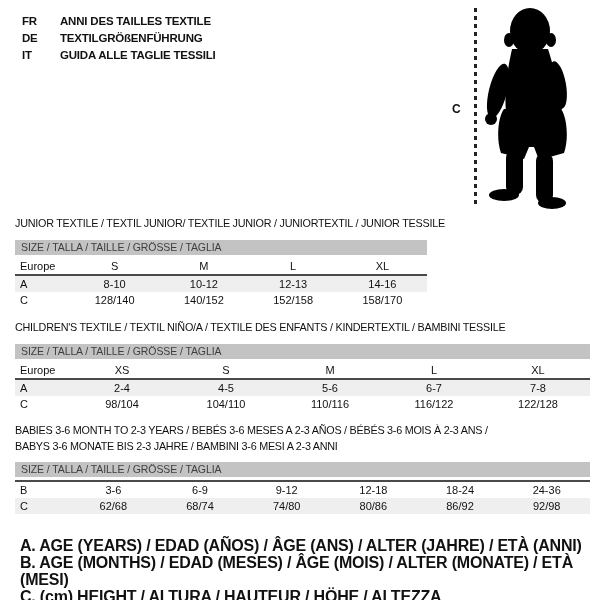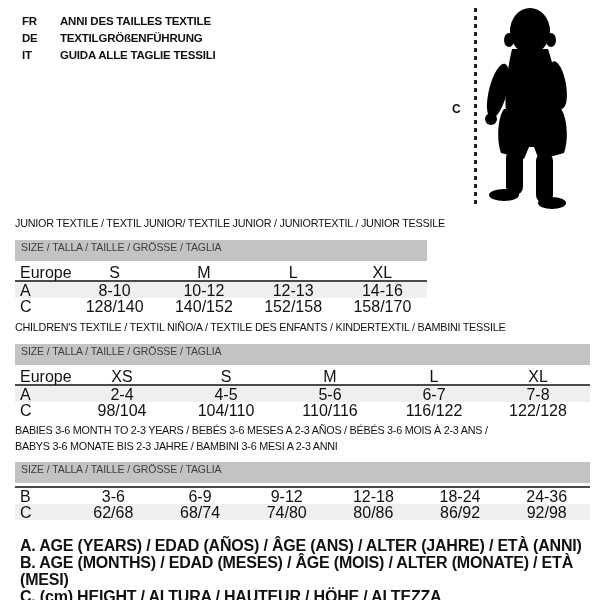--- a/index.html
+++ b/index.html
@@ -24,24 +24,24 @@
   
   .tbl-title { position:absolute; left:15px; font-size:10.8px; font-weight:normal; letter-spacing:-0.25px; line-height:15.5px; white-space:nowrap; }
   .t3t { white-space:normal; width:575px; }
 
   
   .size-table { position:absolute; left:15px; }
   .t1 { top:240px; width:412px; }
   .t2 { top:344px; width:575px; }
   .t3 { top:462px; width:575px; }
   .size-bar {
-    height:21px; line-height:15px; background:#c3c3c3; color:#3e3e3e;
+    height:15px; line-height:15px; background:#c3c3c3; color:#3e3e3e;
     font-size:10.5px; padding-left:6px; margin-bottom:3px; letter-spacing:-0.1px;
   }
-  .trow { display:flex; height:16px; align-items:flex-start; font-size:16px; }
+  .trow { display:flex; height:16px; align-items:center; font-size:11px; }
   .trow .lbl { width:55px; padding-left:5px; box-sizing:border-box; }
   .trow .cell { flex:1; text-align:center; }
   .europe { border-bottom:2px solid #4a4a4a; }
   .rule { height:0; border-top:2px solid #4a4a4a; }
   .shaded { background:#efefef; }
 
   
   .legend { position:absolute; left:20px; top:537px; }
   .legend-line { line-height:17px; font-size:16px; font-weight:bold; letter-spacing:-0.2px; }
 </style>

